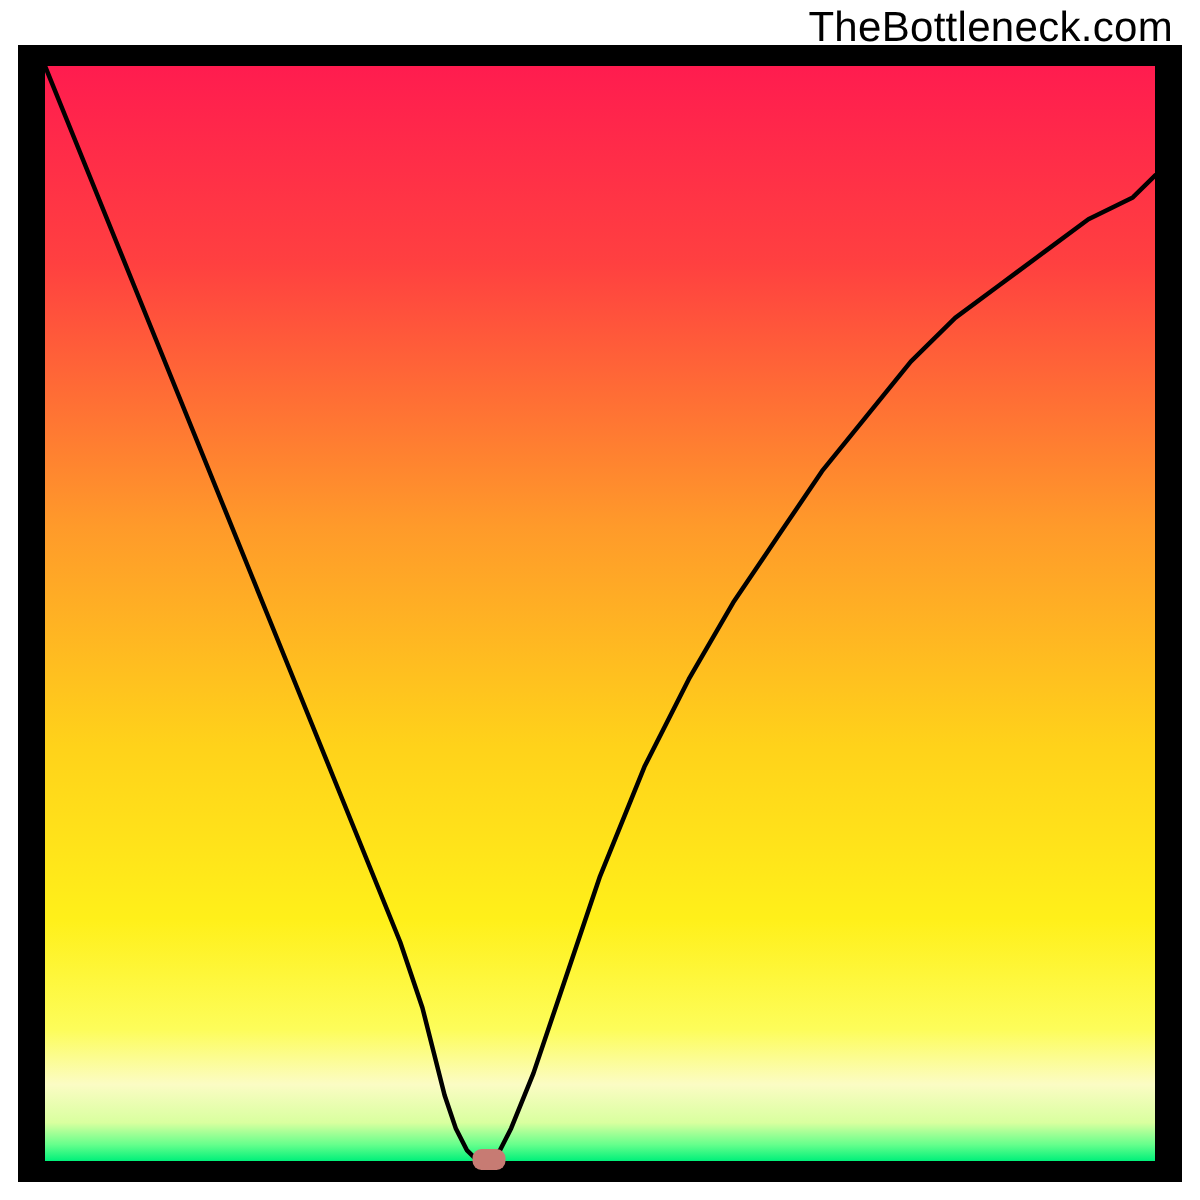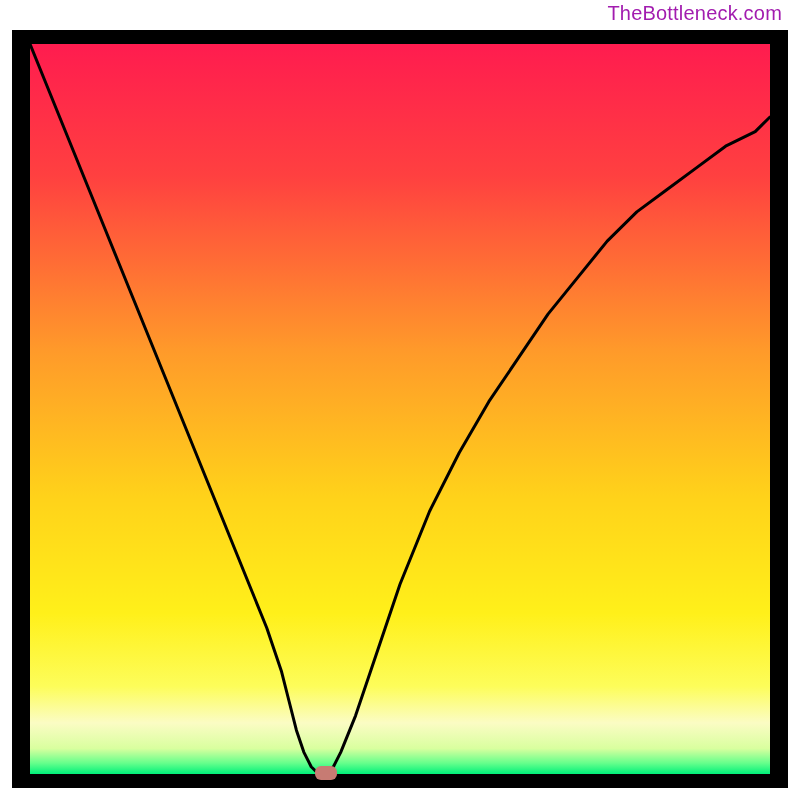--- a/index.html
+++ b/index.html
@@ -13,23 +13,23 @@
   }
   .stage {
     position: relative;
     width: 800px;
     height: 800px;
   }
   .watermark {
     position: absolute;
     top: 2px;
     right: 18px;
-    font-size: 20px;
+    font-size: 28px;
     font-weight: 500;
-    color: #a21caf;
+    color: #000000;
     letter-spacing: 0.2px;
   }
   .frame {
     position: absolute;
     left: 12px;
     top: 30px;
     width: 776px;   
     height: 758px;  
     background: #000;
   }

